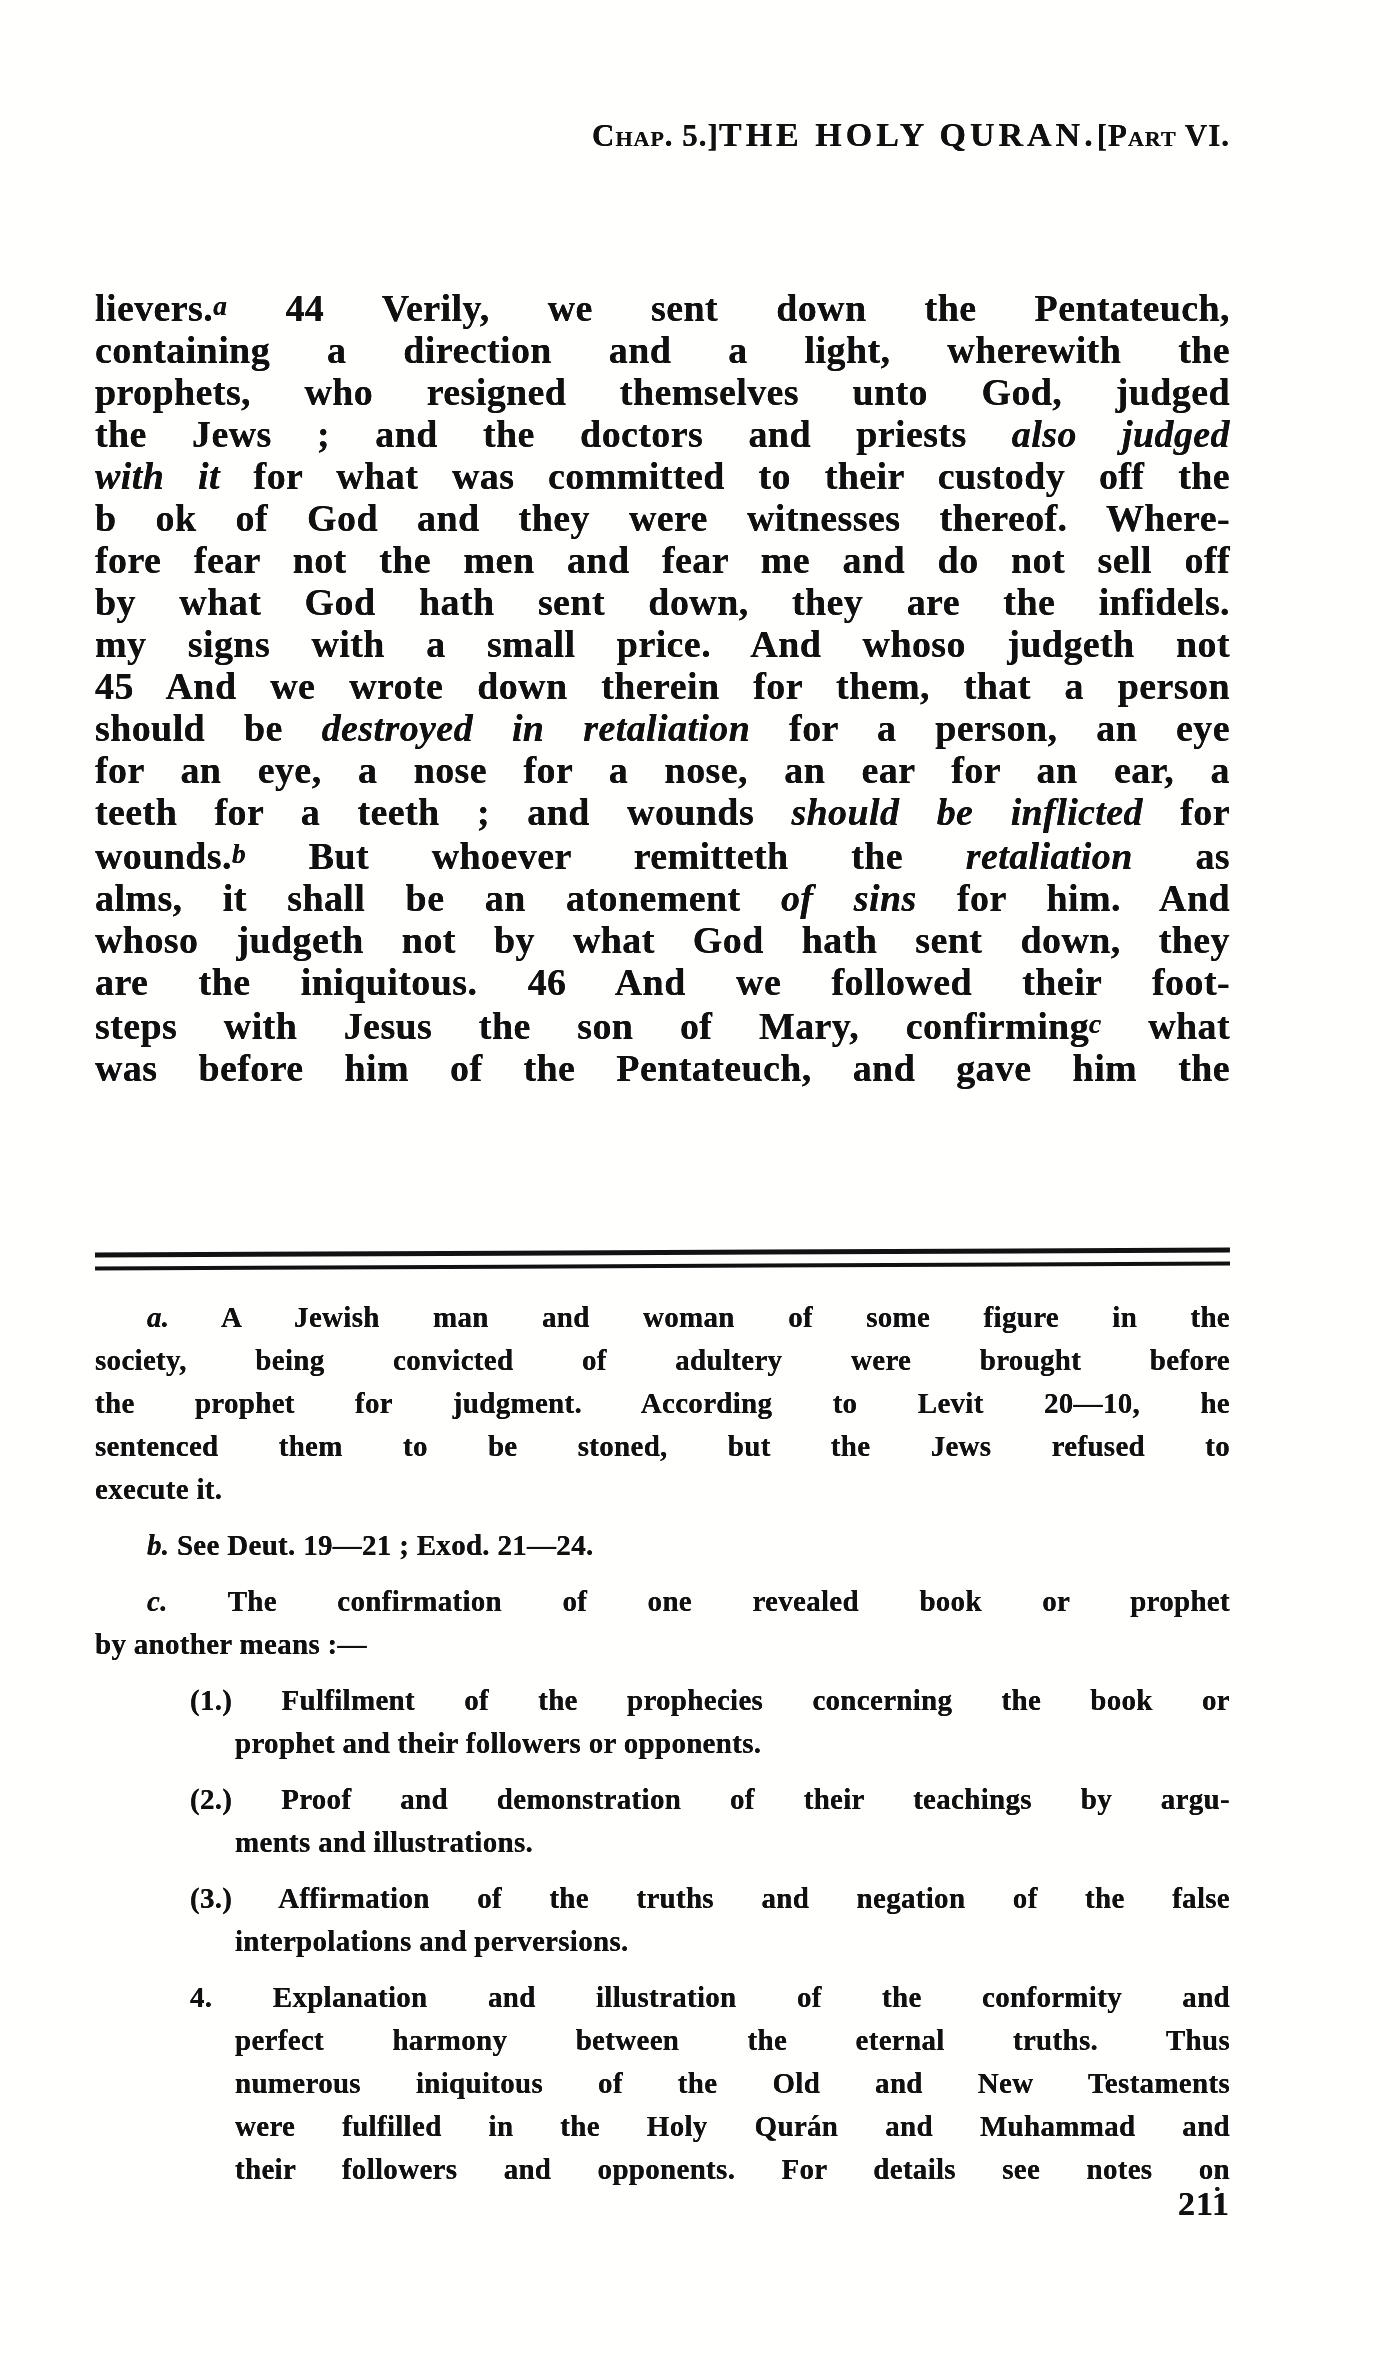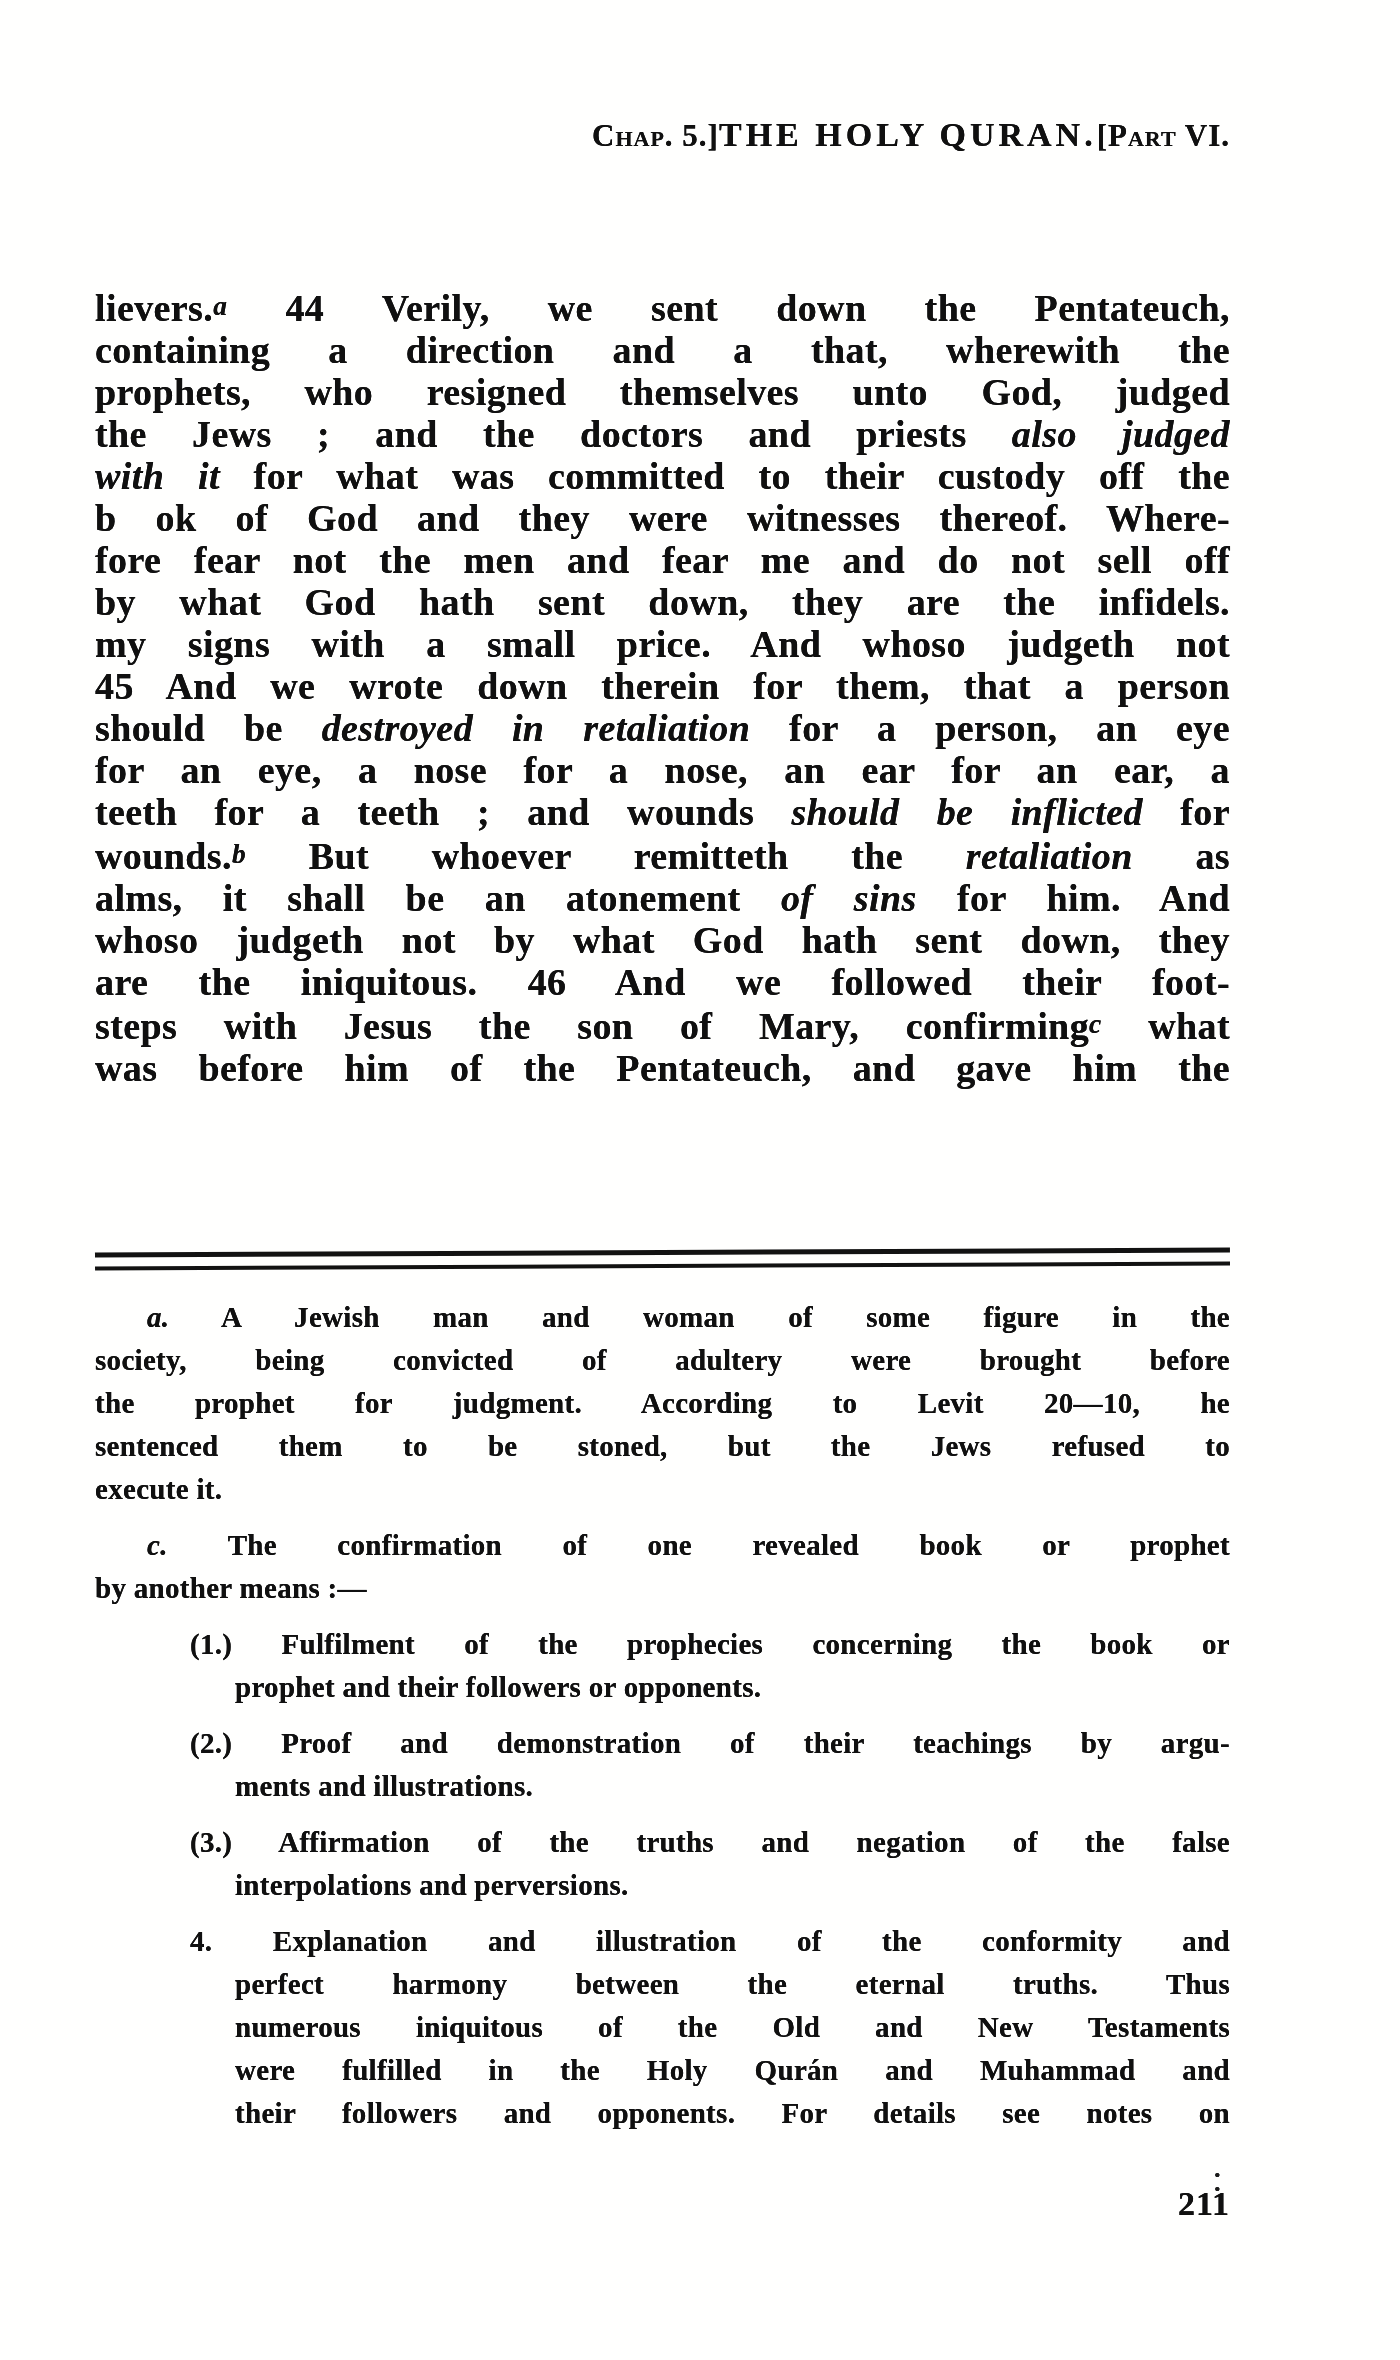--- a/index.html
+++ b/index.html
@@ -65,21 +65,21 @@
 <div class="page">
 
   <div class="header">
     <span class="h-left">Chap. 5.]</span>
     <span class="h-center">THE HOLY QURAN.</span>
     <span class="h-right">[Part VI.</span>
   </div>
 
   <div class="body-block">
       <div class="line"><span>lievers.</span><span class="sup">a</span><span> 44 Verily, we sent down the Pentateuch,</span></div>
-      <div class="line"><span>containing a direction and a that, wherewith the</span></div>
+      <div class="line"><span>containing a direction and a light, wherewith the</span></div>
       <div class="line"><span>prophets, who resigned themselves unto God, judged</span></div>
       <div class="line"><span>the Jews ; and the doctors and priests </span><span class="it">also judged</span></div>
       <div class="line"><span class="it">with it</span><span> for what was committed to their custody off the</span></div>
       <div class="line"><span>b ok of God and they were witnesses thereof.  Where-</span></div>
       <div class="line"><span>fore fear not the men and fear me and do not sell off</span></div>
       <div class="line"><span>by what God hath sent down, they are the infidels.</span></div>
       <div class="line"><span>my signs with a small price.  And whoso judgeth not</span></div>
       <div class="line"><span>45 And we wrote down therein for them, that a person</span></div>
       <div class="line"><span>should be </span><span class="it">destroyed in retaliation</span><span> for a person, an eye</span></div>
       <div class="line"><span>for an eye, a nose for a nose, an ear for an ear, a</span></div>
@@ -94,20 +94,23 @@
 
   <div class="rule"></div>
 
   <div class="footnotes">
       <div class="block">
         <div class="line ind"><span class="it">a.</span><span>  A Jewish man and woman of some figure in the</span></div>
         <div class="line"><span>society, being convicted of adultery were brought before</span></div>
         <div class="line"><span>the prophet for judgment.  According to Levit 20—10, he</span></div>
         <div class="line"><span>sentenced them to be stoned, but the Jews refused to</span></div>
         <div class="line rag"><span>execute it.</span></div>
+      </div>
+      <div class="block">
+        <div class="line ind rag"><span class="it">b.</span><span>  See Deut. 19—21 ; Exod. 21—24.</span></div>
       </div>
       <div class="block">
         <div class="line ind"><span class="it">c.</span><span>  The confirmation of one revealed book or prophet</span></div>
         <div class="line rag"><span>by another means :—</span></div>
       </div>
       <div class="block">
         <div class="line h1"><span>(1.)  Fulfilment of the prophecies concerning the book or</span></div>
         <div class="line h2 rag"><span>prophet and their followers or opponents.</span></div>
       </div>
       <div class="block">

